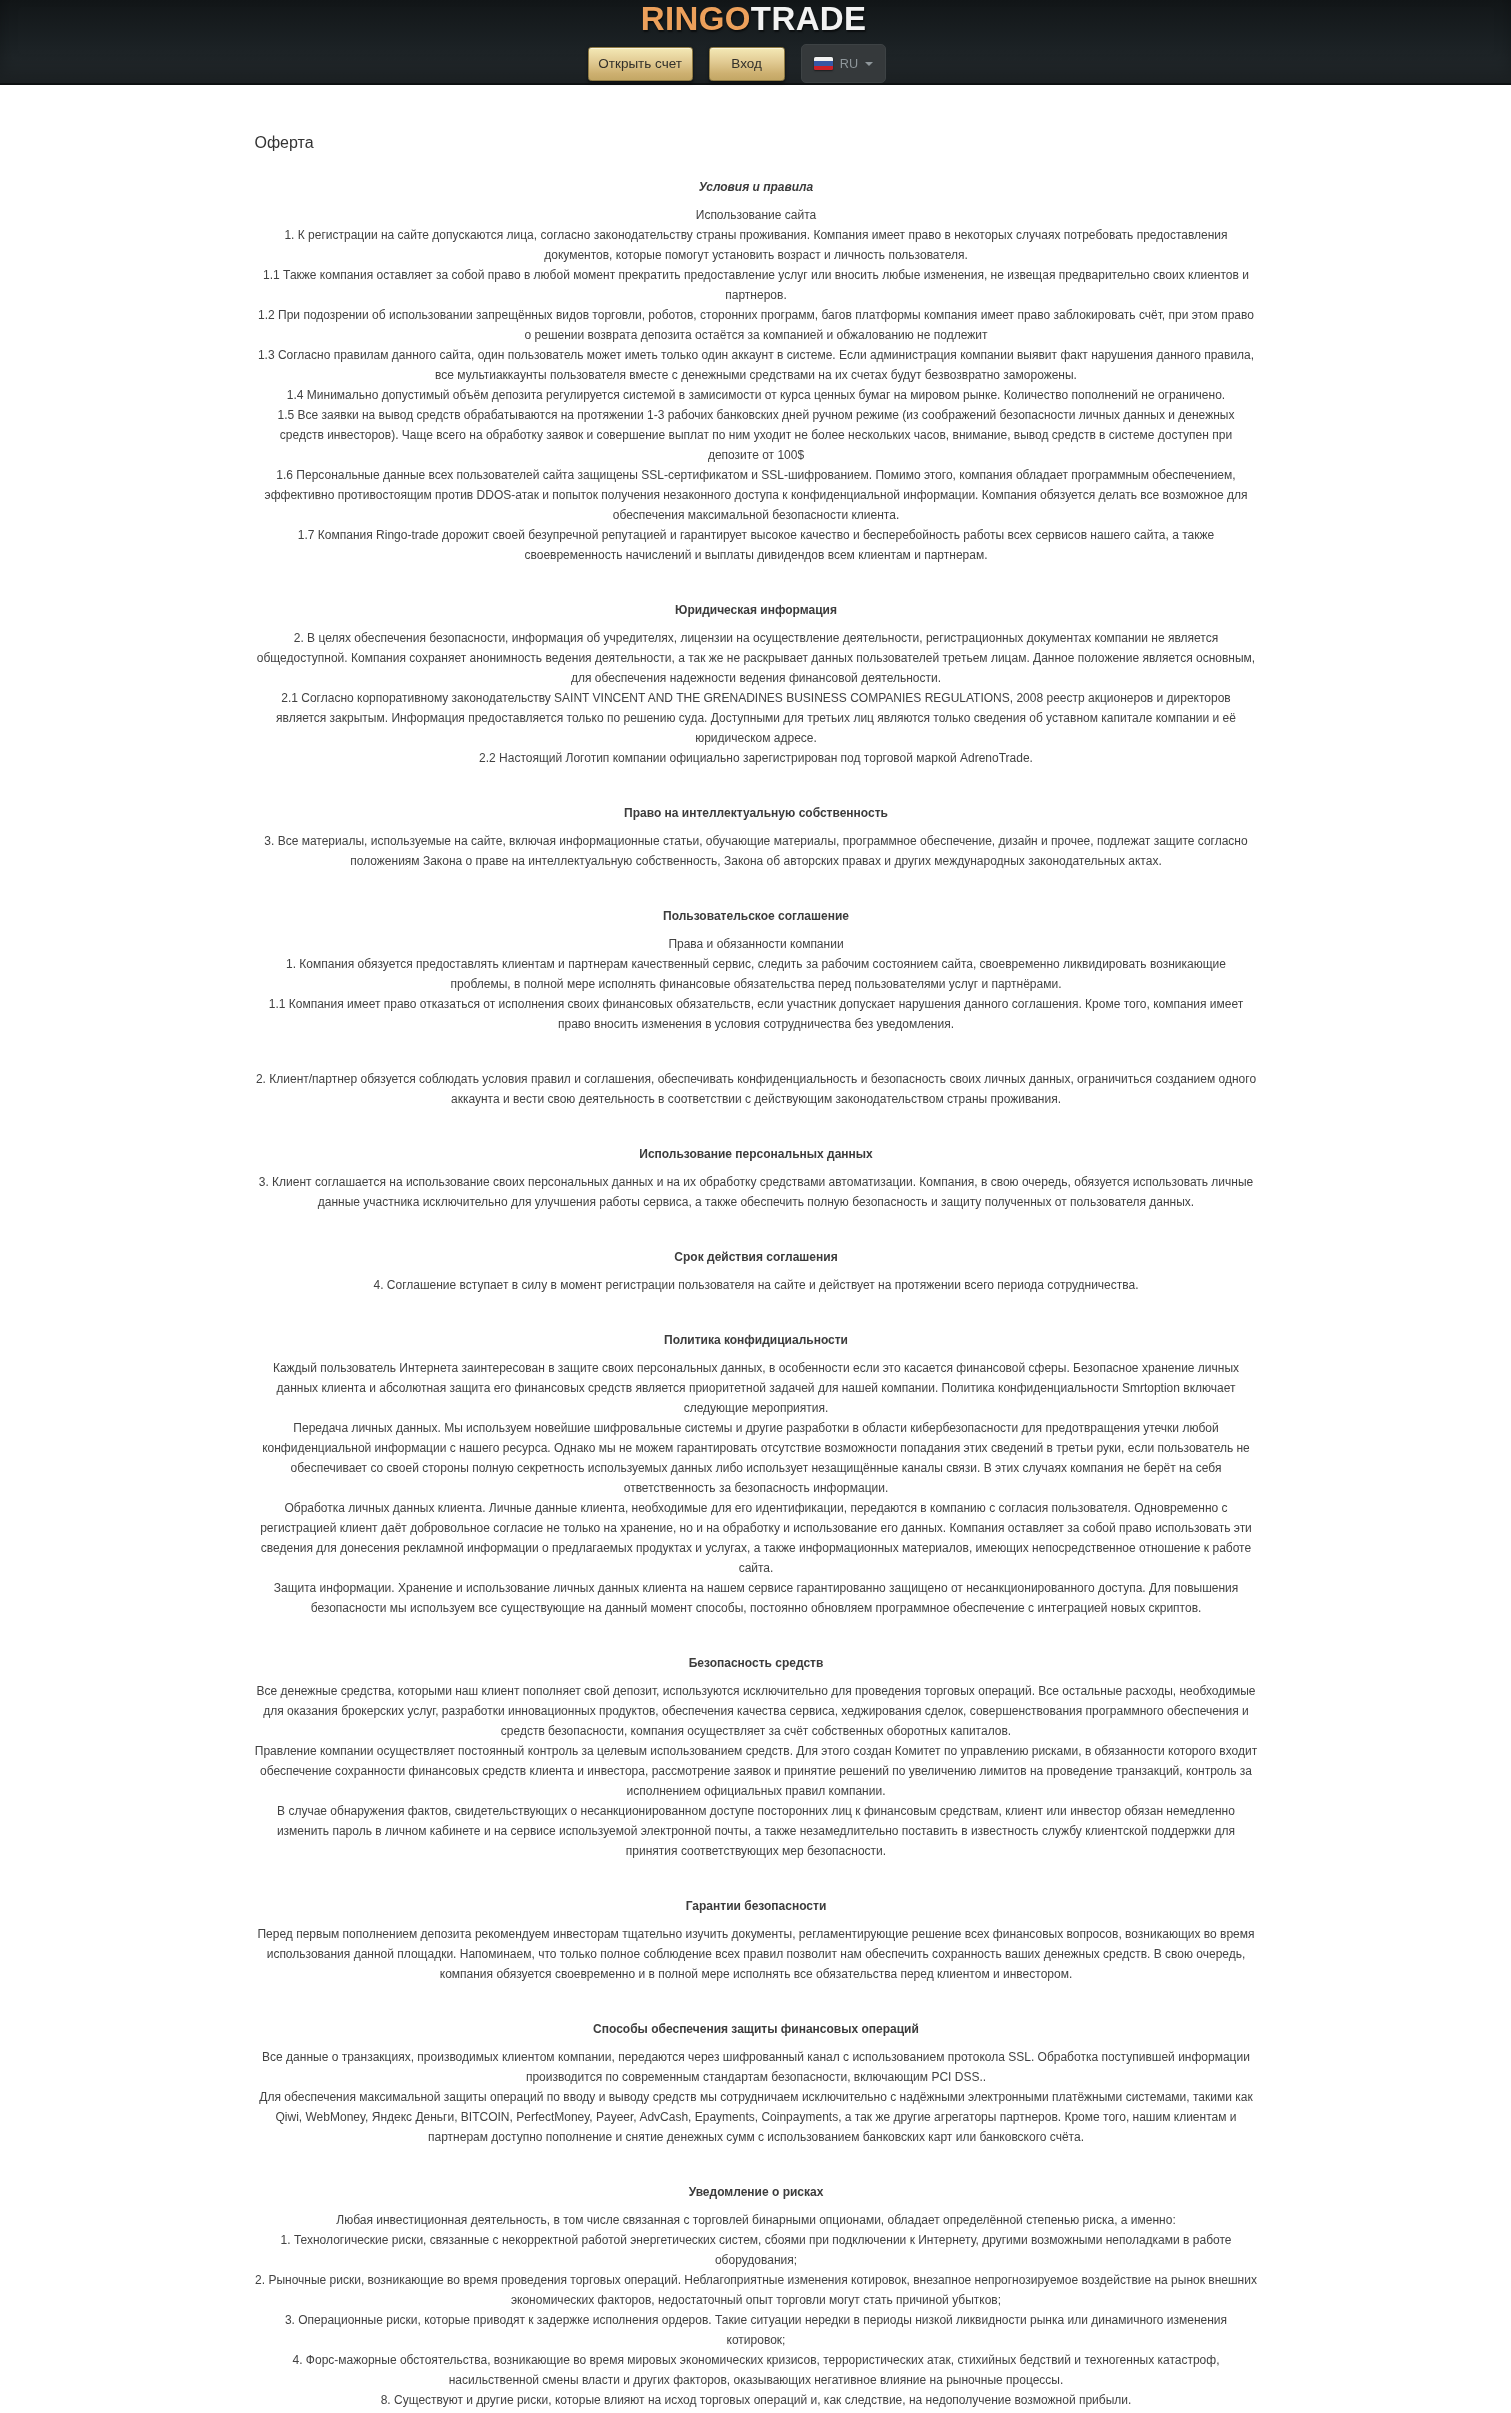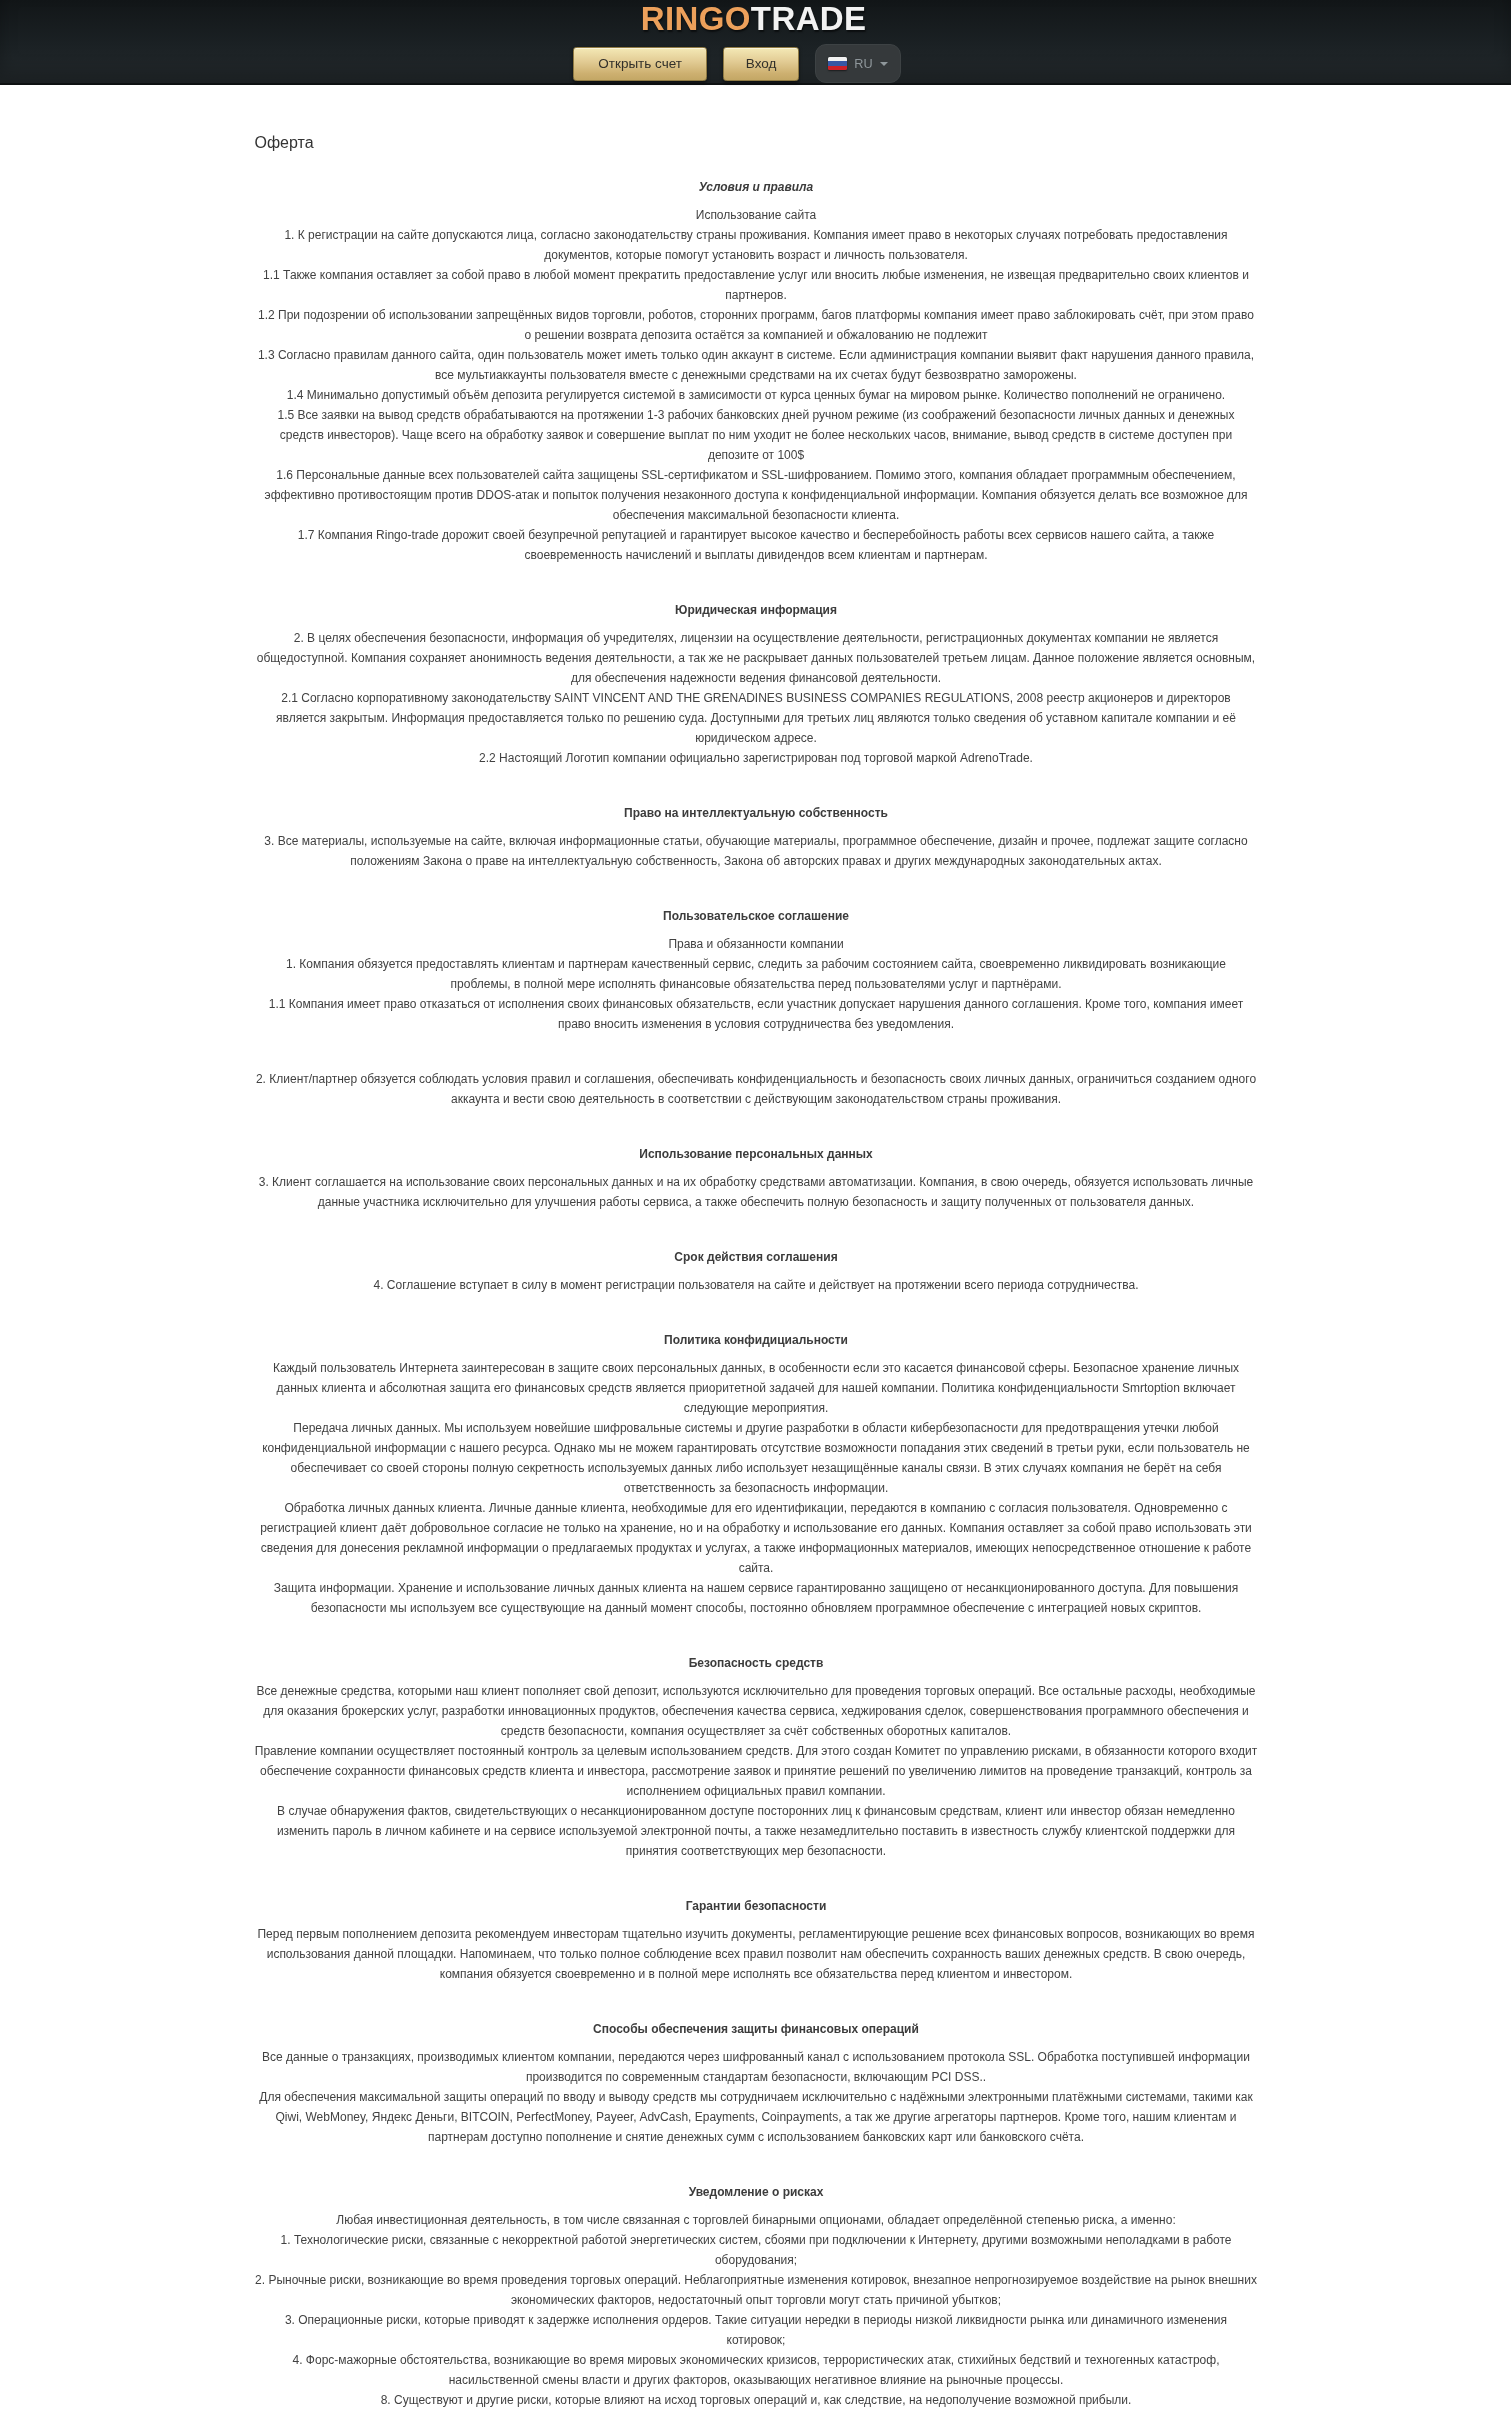--- a/index.html
+++ b/index.html
@@ -49,28 +49,28 @@
     height:34px;
     border-radius:3.2px;
     border:0.8px solid #8f7a43;
     background:linear-gradient(180deg, #f4e9b6 0%, #e3cd96 40%, #cdb070 80%, #c3a765 100%);
     box-shadow:0 1.6px 3.2px rgba(0,0,0,0.55), inset 0 0.8px 0 rgba(255,255,255,0.65);
     color:#32302a;
     font-family:"Liberation Sans", sans-serif;
     font-size:13.5px;
     cursor:pointer;
   }
-  .btn-open { width:134px; }
+  .btn-open { width:105px; }
   .btn-login { width:76px; }
 
   .lang-select {
     height:37px;
     background:#35393b;
     border:0.8px solid #3d4244;
-    border-radius:11px;
+    border-radius:5px;
     display:flex;
     align-items:center;
     gap:7.2px;
     padding:0 12px;
     cursor:pointer;
   }
   .flag {
     width:19px; height:12.7px;
     display:flex; flex-direction:column;
     border-radius:1.6px; overflow:hidden;

